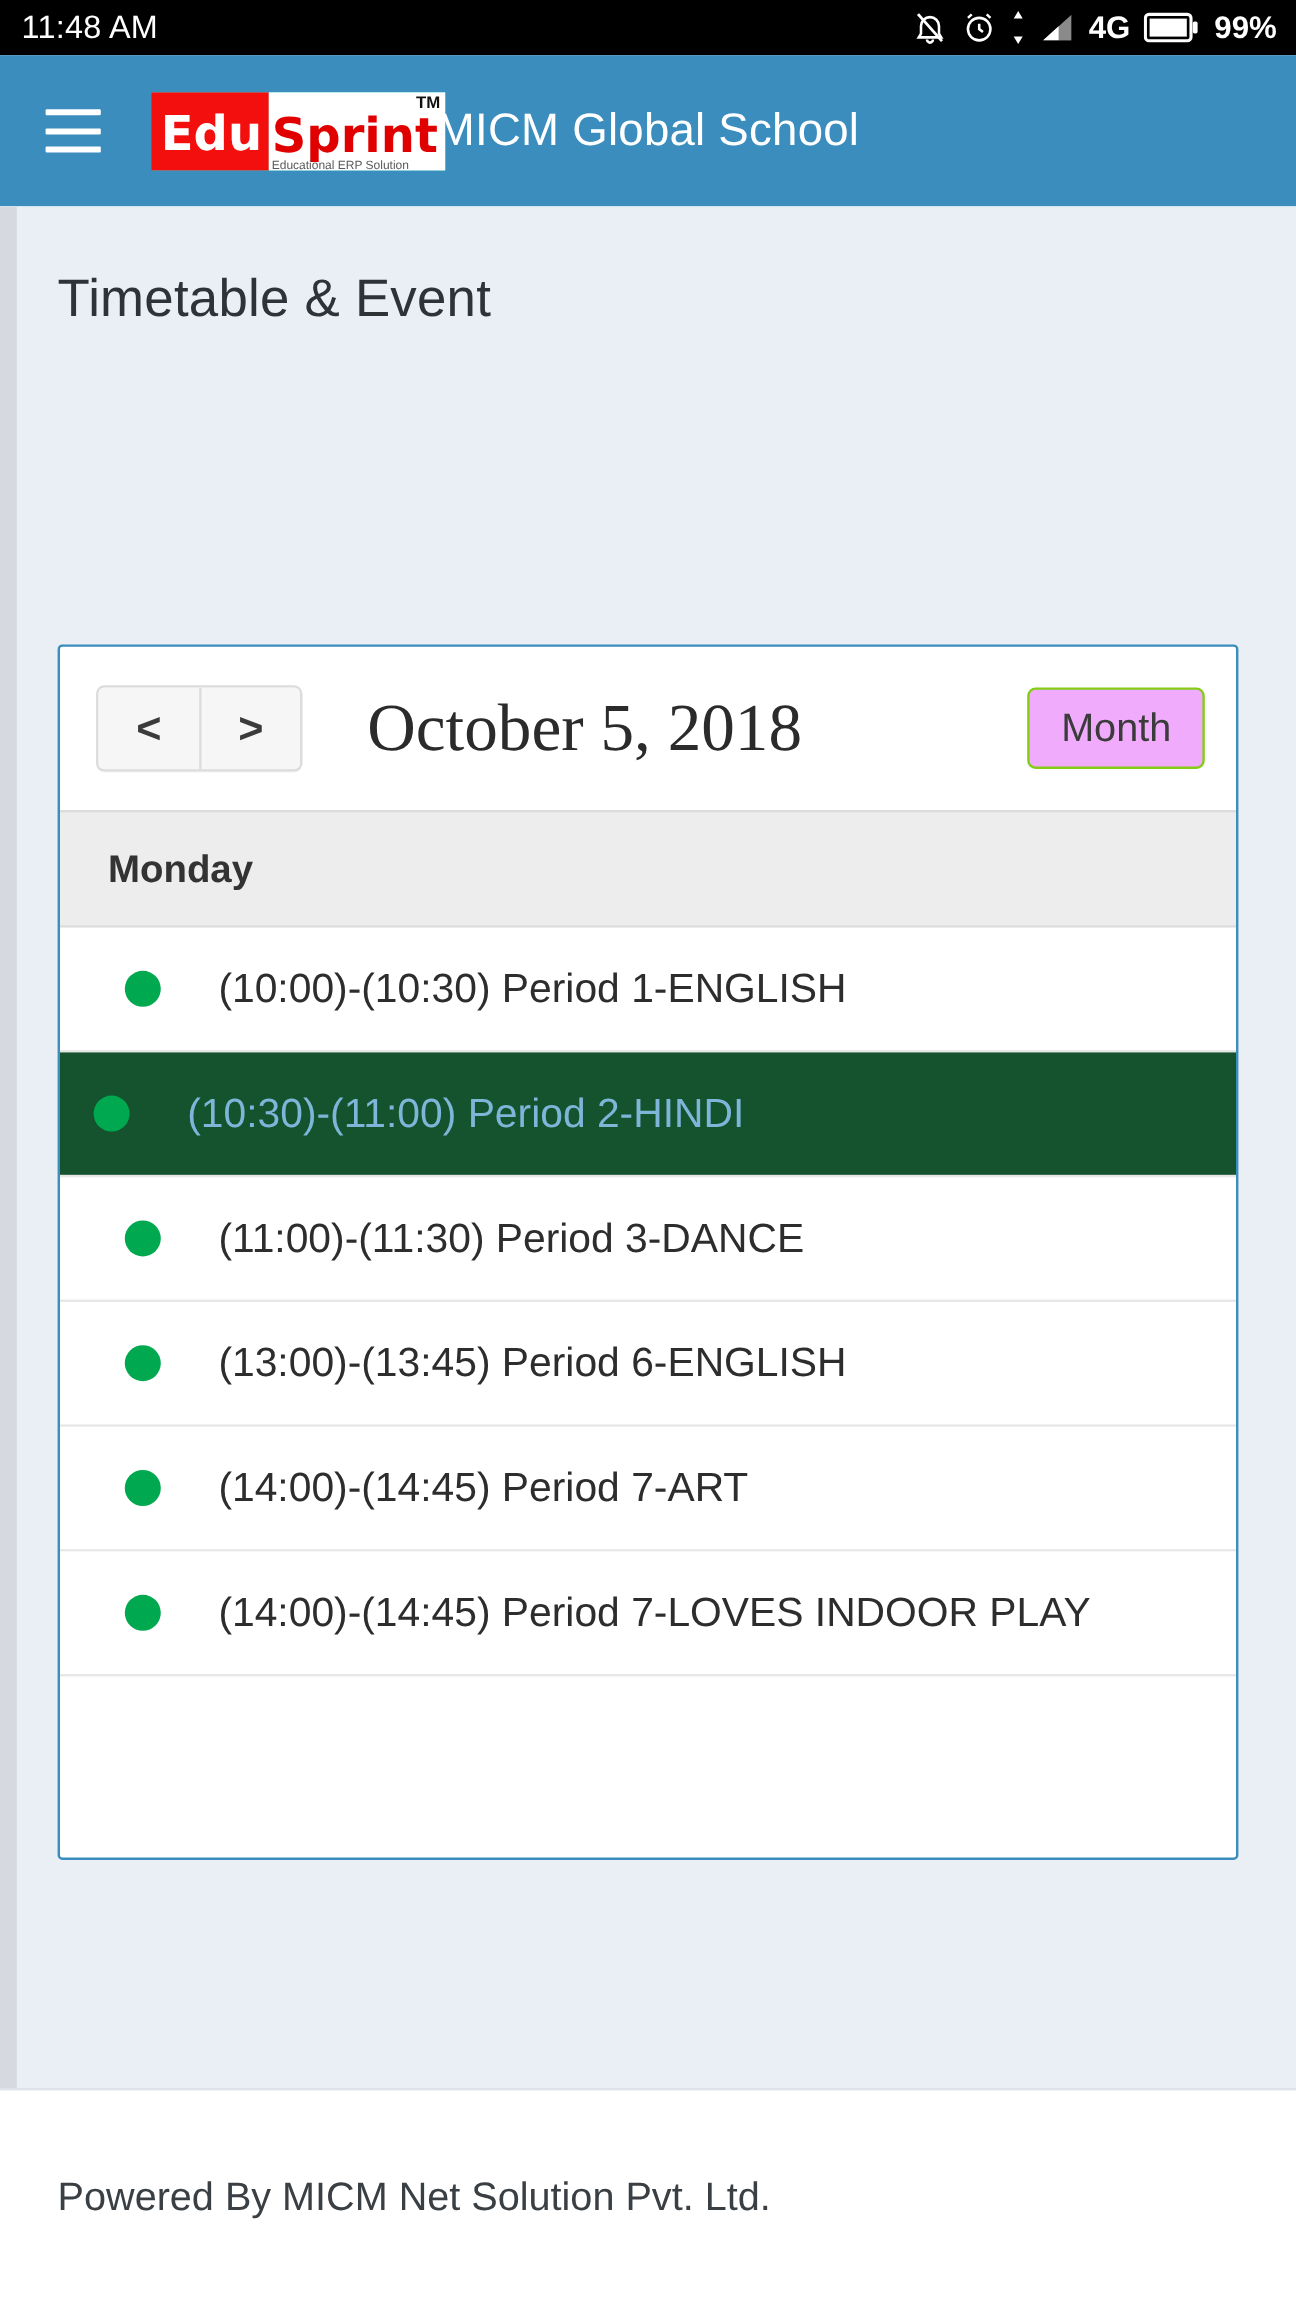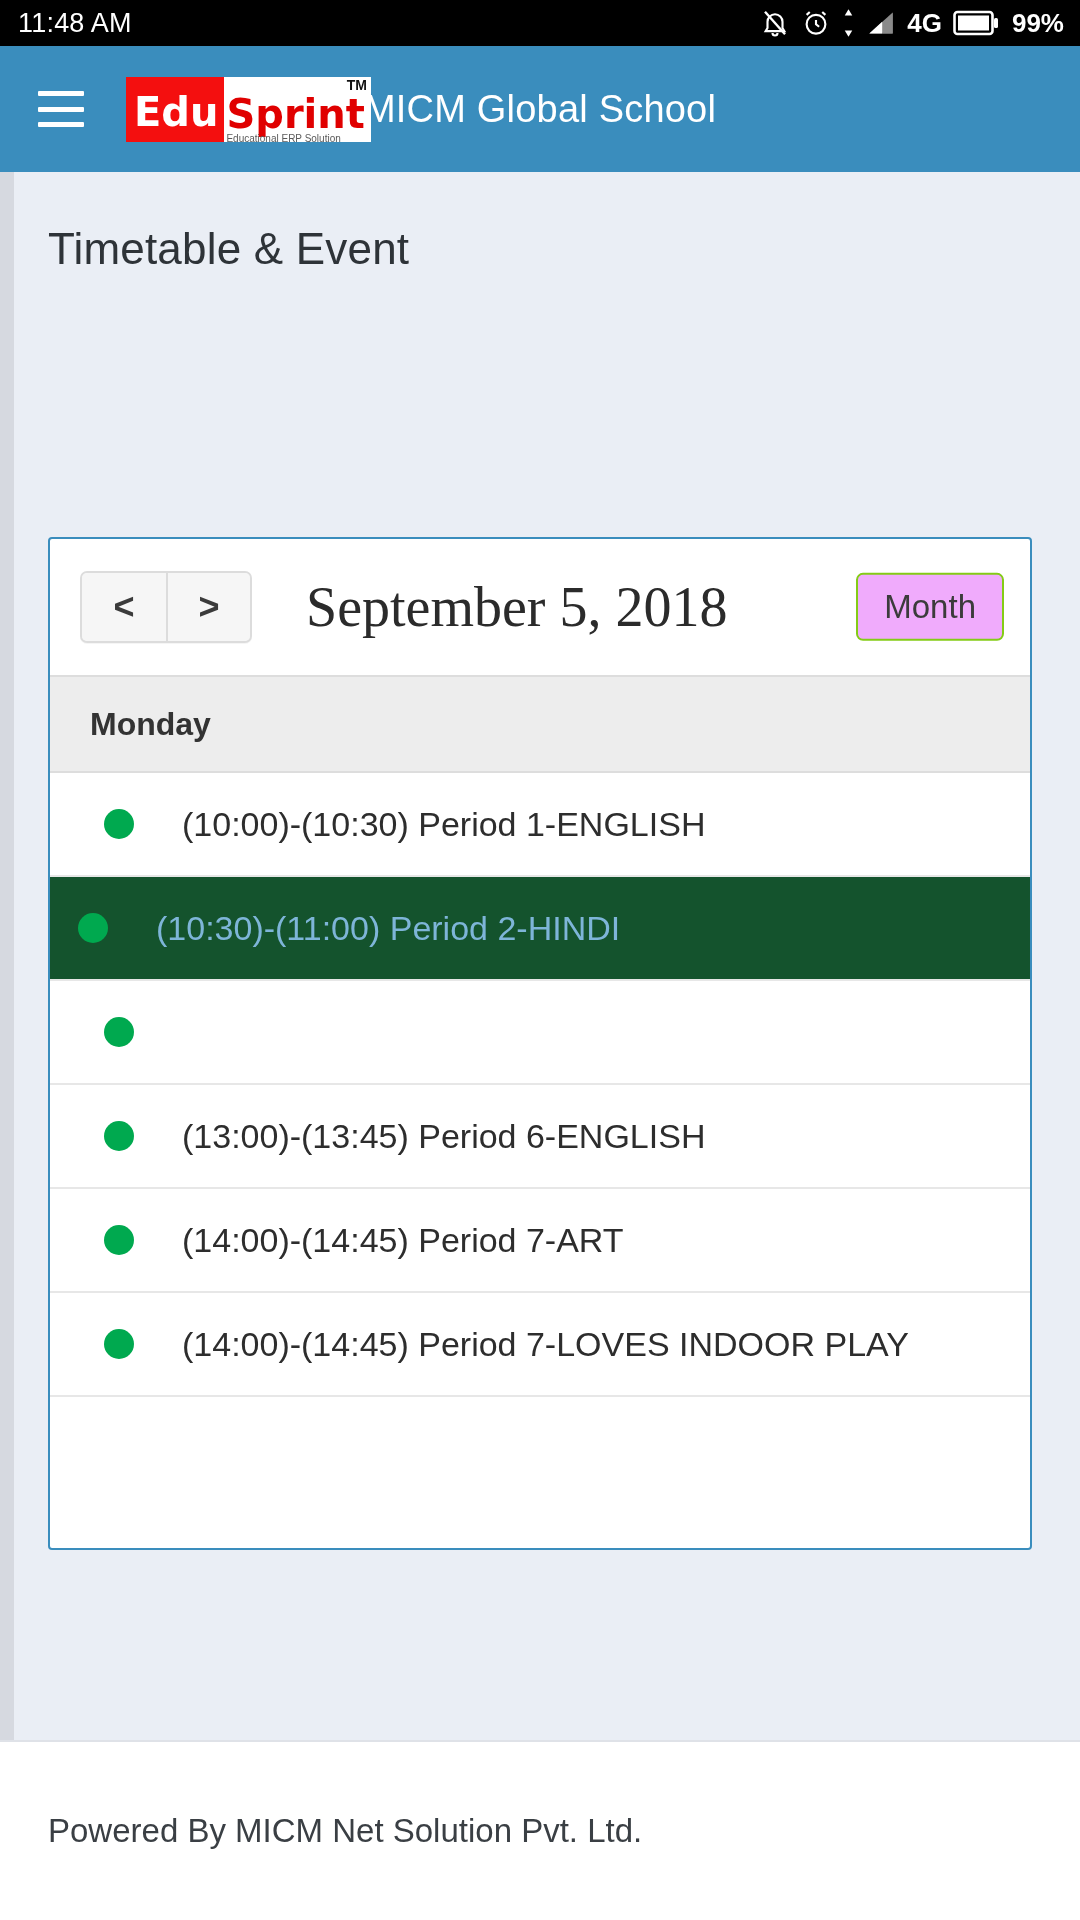--- a/index.html
+++ b/index.html
@@ -385,40 +385,41 @@
 
     <div class="page-title">Timetable &amp; Event</div>
 
     <div class="card">
 
       <div class="cal-toolbar">
         <div class="navgroup">
           <div class="navbtn">&lt;</div>
           <div class="navbtn">&gt;</div>
         </div>
-        <div class="cal-title">September 5, 2018</div>
+        <div class="cal-title">October 5, 2018</div>
         <div class="monthbtn">Month</div>
       </div>
 
       <div class="dayhead">Monday</div>
 
       <div class="events">
 
         <div class="event-row">
           <span class="event-dot"></span>
           <span class="event-text">(10:00)-(10:30) Period 1-ENGLISH</span>
         </div>
 
         <div class="event-row alt">
           <span class="event-dot"></span>
           <span class="event-text">(10:30)-(11:00) Period 2-HINDI</span>
         </div>
 
         <div class="event-row">
           <span class="event-dot"></span>
+          <span class="event-text">(11:00)-(11:30) Period 3-DANCE</span>
         </div>
 
         <div class="event-row">
           <span class="event-dot"></span>
           <span class="event-text">(13:00)-(13:45) Period 6-ENGLISH</span>
         </div>
 
         <div class="event-row">
           <span class="event-dot"></span>
           <span class="event-text">(14:00)-(14:45) Period 7-ART</span>

